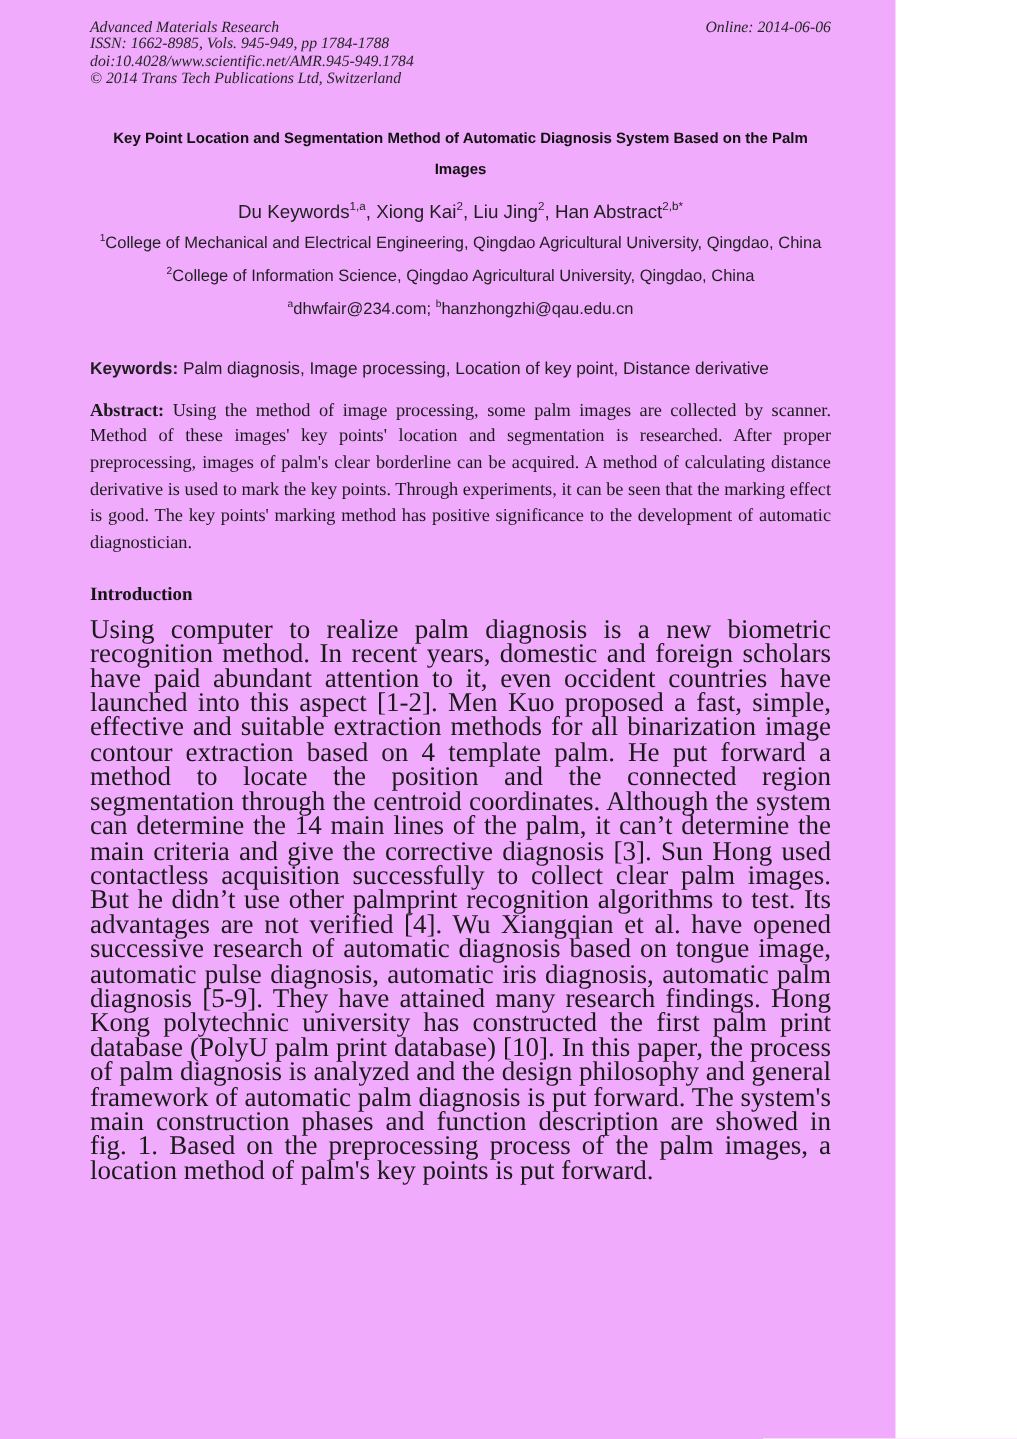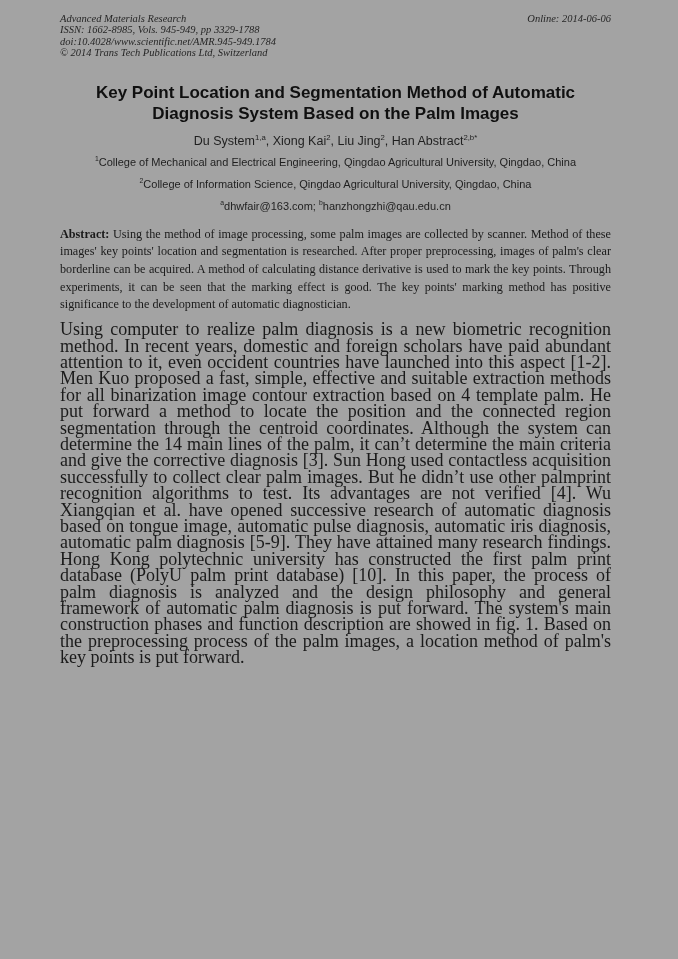--- a/index.html
+++ b/index.html
@@ -10,42 +10,42 @@
   body {
     width: 678px;
     height: 959px;
     position: relative;
     color: #1a1a1a;
     font-family: "Liberation Serif", serif;
     -webkit-font-smoothing: antialiased;
   }
   .page {
     box-sizing: border-box;
-    width: 678px;
+    width: 597px;
     height: 959px;
-    padding: 13px 67px 0 60px;
-    background: #a3a3a3;
+    padding: 13px 43px 0 60px;
+    background: #f0abfc;
     overflow: hidden;
   }
   .hdr {
     display: flex;
     justify-content: space-between;
     align-items: flex-start;
     font-family: "Liberation Serif", serif;
     font-style: italic;
     font-size: 10.5px;
     line-height: 11.4px;
     color: #262626;
   }
   .hdr-left div { white-space: nowrap; }
   .hdr-right { white-space: nowrap; text-align: right; }
   .title {
     font-family: "Liberation Sans", sans-serif;
     font-weight: bold;
-    font-size: 17px;
+    font-size: 10px;
     line-height: 21.5px;
     text-align: center;
     color: #101010;
     margin: 23px 6px 0 6px;
   }
   .authors {
     font-family: "Liberation Sans", sans-serif;
     font-size: 12.5px;
     text-align: center;
     color: #1f1f1f;
@@ -98,37 +98,39 @@
   }
 </style>
 </head>
 <body>
 
 <div class="page">
 
   <div class="hdr">
     <div class="hdr-left">
       <div>Advanced Materials Research</div>
-      <div>ISSN: 1662-8985, Vols. 945-949, pp 3329-1788</div>
+      <div>ISSN: 1662-8985, Vols. 945-949, pp 1784-1788</div>
       <div>doi:10.4028/www.scientific.net/AMR.945-949.1784</div>
       <div>© 2014 Trans Tech Publications Ltd, Switzerland</div>
     </div>
     <div class="hdr-right">Online: 2014-06-06</div>
   </div>
 
   <div class="title">Key Point Location and Segmentation Method of Automatic Diagnosis System Based on the Palm Images</div>
 
-  <div class="authors"><span><span>Du System</span><sup>1,a</sup><span>, </span></span><span><span>Xiong Kai</span><sup>2</sup><span>, </span></span><span><span>Liu Jing</span><sup>2</sup><span>, </span></span><span><span>Han Abstract</span><sup>2,b*</sup><span></span></span></div>
+  <div class="authors"><span><span>Du Keywords</span><sup>1,a</sup><span>, </span></span><span><span>Xiong Kai</span><sup>2</sup><span>, </span></span><span><span>Liu Jing</span><sup>2</sup><span>, </span></span><span><span>Han Abstract</span><sup>2,b*</sup><span></span></span></div>
 
   <div class="affil"><sup>1</sup><span>College of Mechanical and Electrical Engineering, Qingdao Agricultural University, Qingdao, China</span></div>
 
   <div class="affil"><sup>2</sup><span>College of Information Science, Qingdao Agricultural University, Qingdao, China</span></div>
 
-  <div class="emails"><span><sup>a</sup><span>dhwfair@163.com;</span></span>
+  <div class="emails"><span><sup>a</sup><span>dhwfair@234.com;</span></span>
     <span><sup>b</sup><span>hanzhongzhi@qau.edu.cn</span></span></div>
 
+  <div class="keywords"><span class="kw-label">Keywords:</span> <span>Palm diagnosis, Image processing, Location of key point, Distance derivative</span></div>
 
   <p class="abstract"><span class="abs-label">Abstract:</span> <span>Using the method of image processing, some palm images are collected by scanner. Method of these images' key points' location and segmentation is researched. After proper preprocessing, images of palm's clear borderline can be acquired. A method of calculating distance derivative is used to mark the key points. Through experiments, it can be seen that the marking effect is good. The key points' marking method has positive significance to the development of automatic diagnostician.</span></p>
 
+  <div class="sec-heading">Introduction</div>
 
   <p class="sec-body">Using computer to realize palm diagnosis is a new biometric recognition method. In recent years, domestic and foreign scholars have paid abundant attention to it, even occident countries have launched into this aspect [1-2]. Men Kuo proposed a fast, simple, effective and suitable extraction methods for all binarization image contour extraction based on 4 template palm. He put forward a method to locate the position and the connected region segmentation through the centroid coordinates. Although the system can determine the 14 main lines of the palm, it can’t determine the main criteria and give the corrective diagnosis [3]. Sun Hong used contactless acquisition successfully to collect clear palm images. But he didn’t use other palmprint recognition algorithms to test. Its advantages are not verified [4]. Wu Xiangqian et al. have opened successive research of automatic diagnosis based on tongue image, automatic pulse diagnosis, automatic iris diagnosis, automatic palm diagnosis [5-9]. They have attained many research findings. Hong Kong polytechnic university has constructed the first palm print database (PolyU palm print database) [10]. In this paper, the process of palm diagnosis is analyzed and the design philosophy and general framework of automatic palm diagnosis is put forward. The system's main construction phases and function description are showed in fig. 1. Based on the preprocessing process of the palm images, a location method of palm's key points is put forward.</p>
 
 </div>
 
 </body></html>

